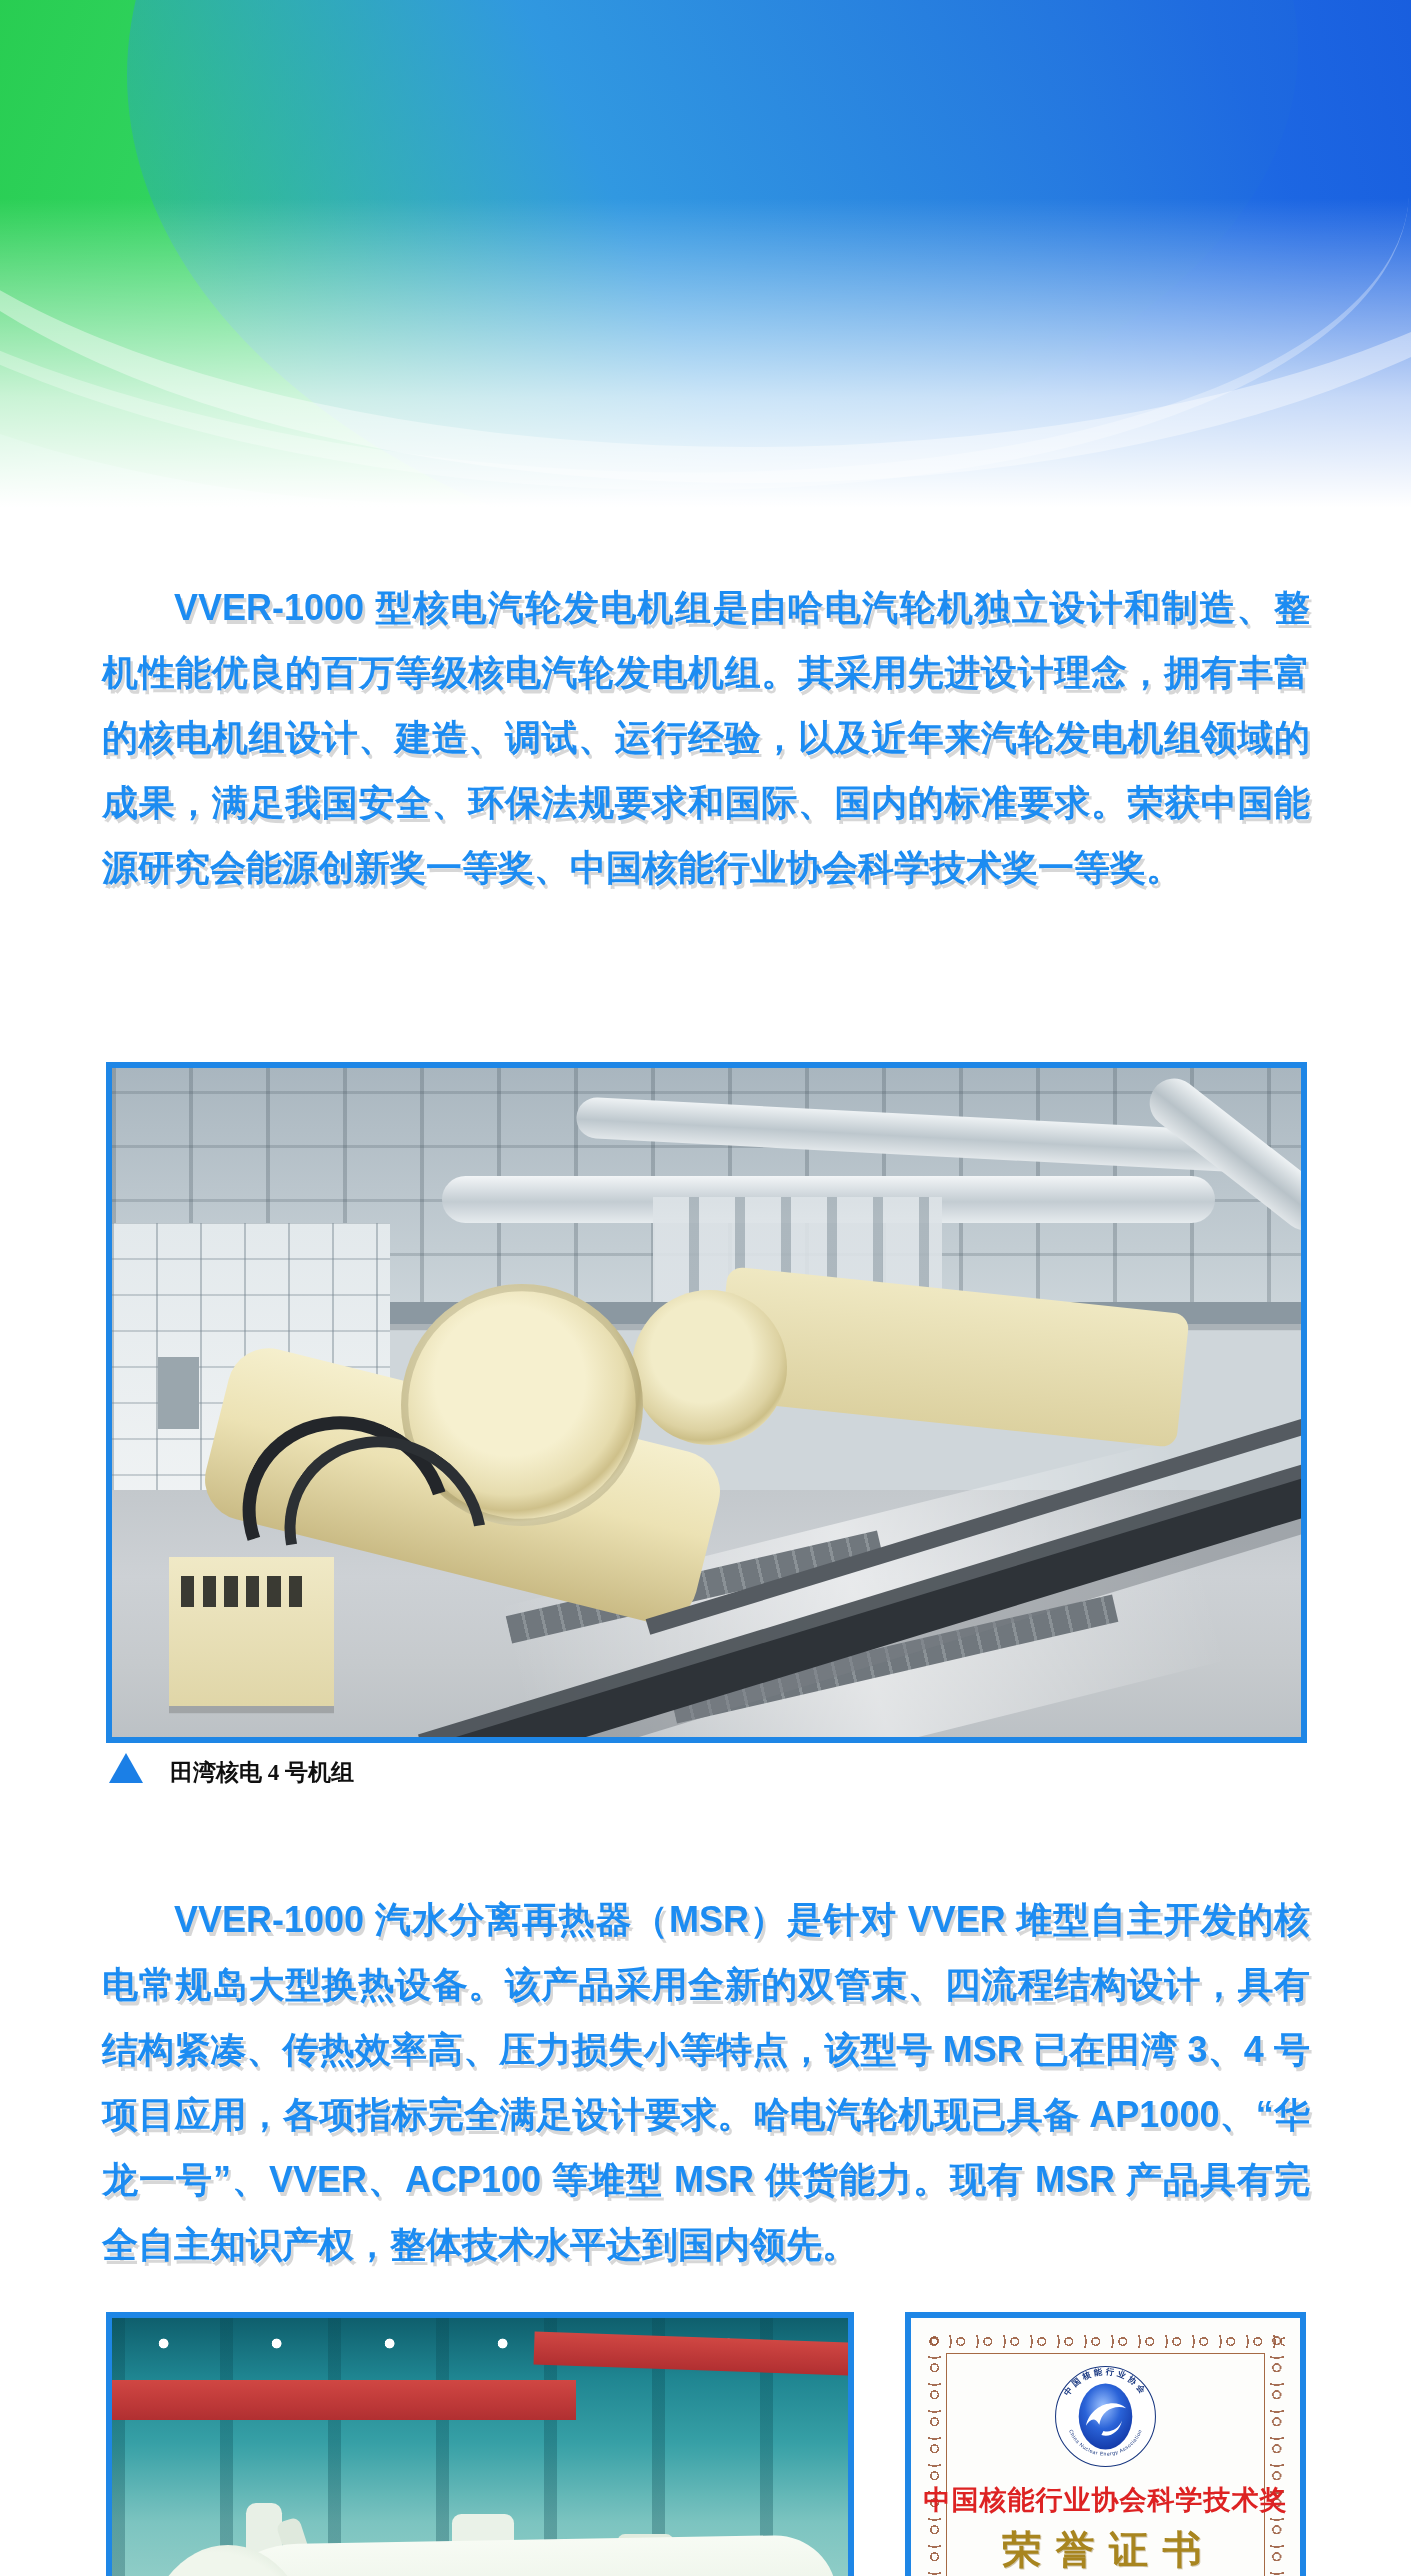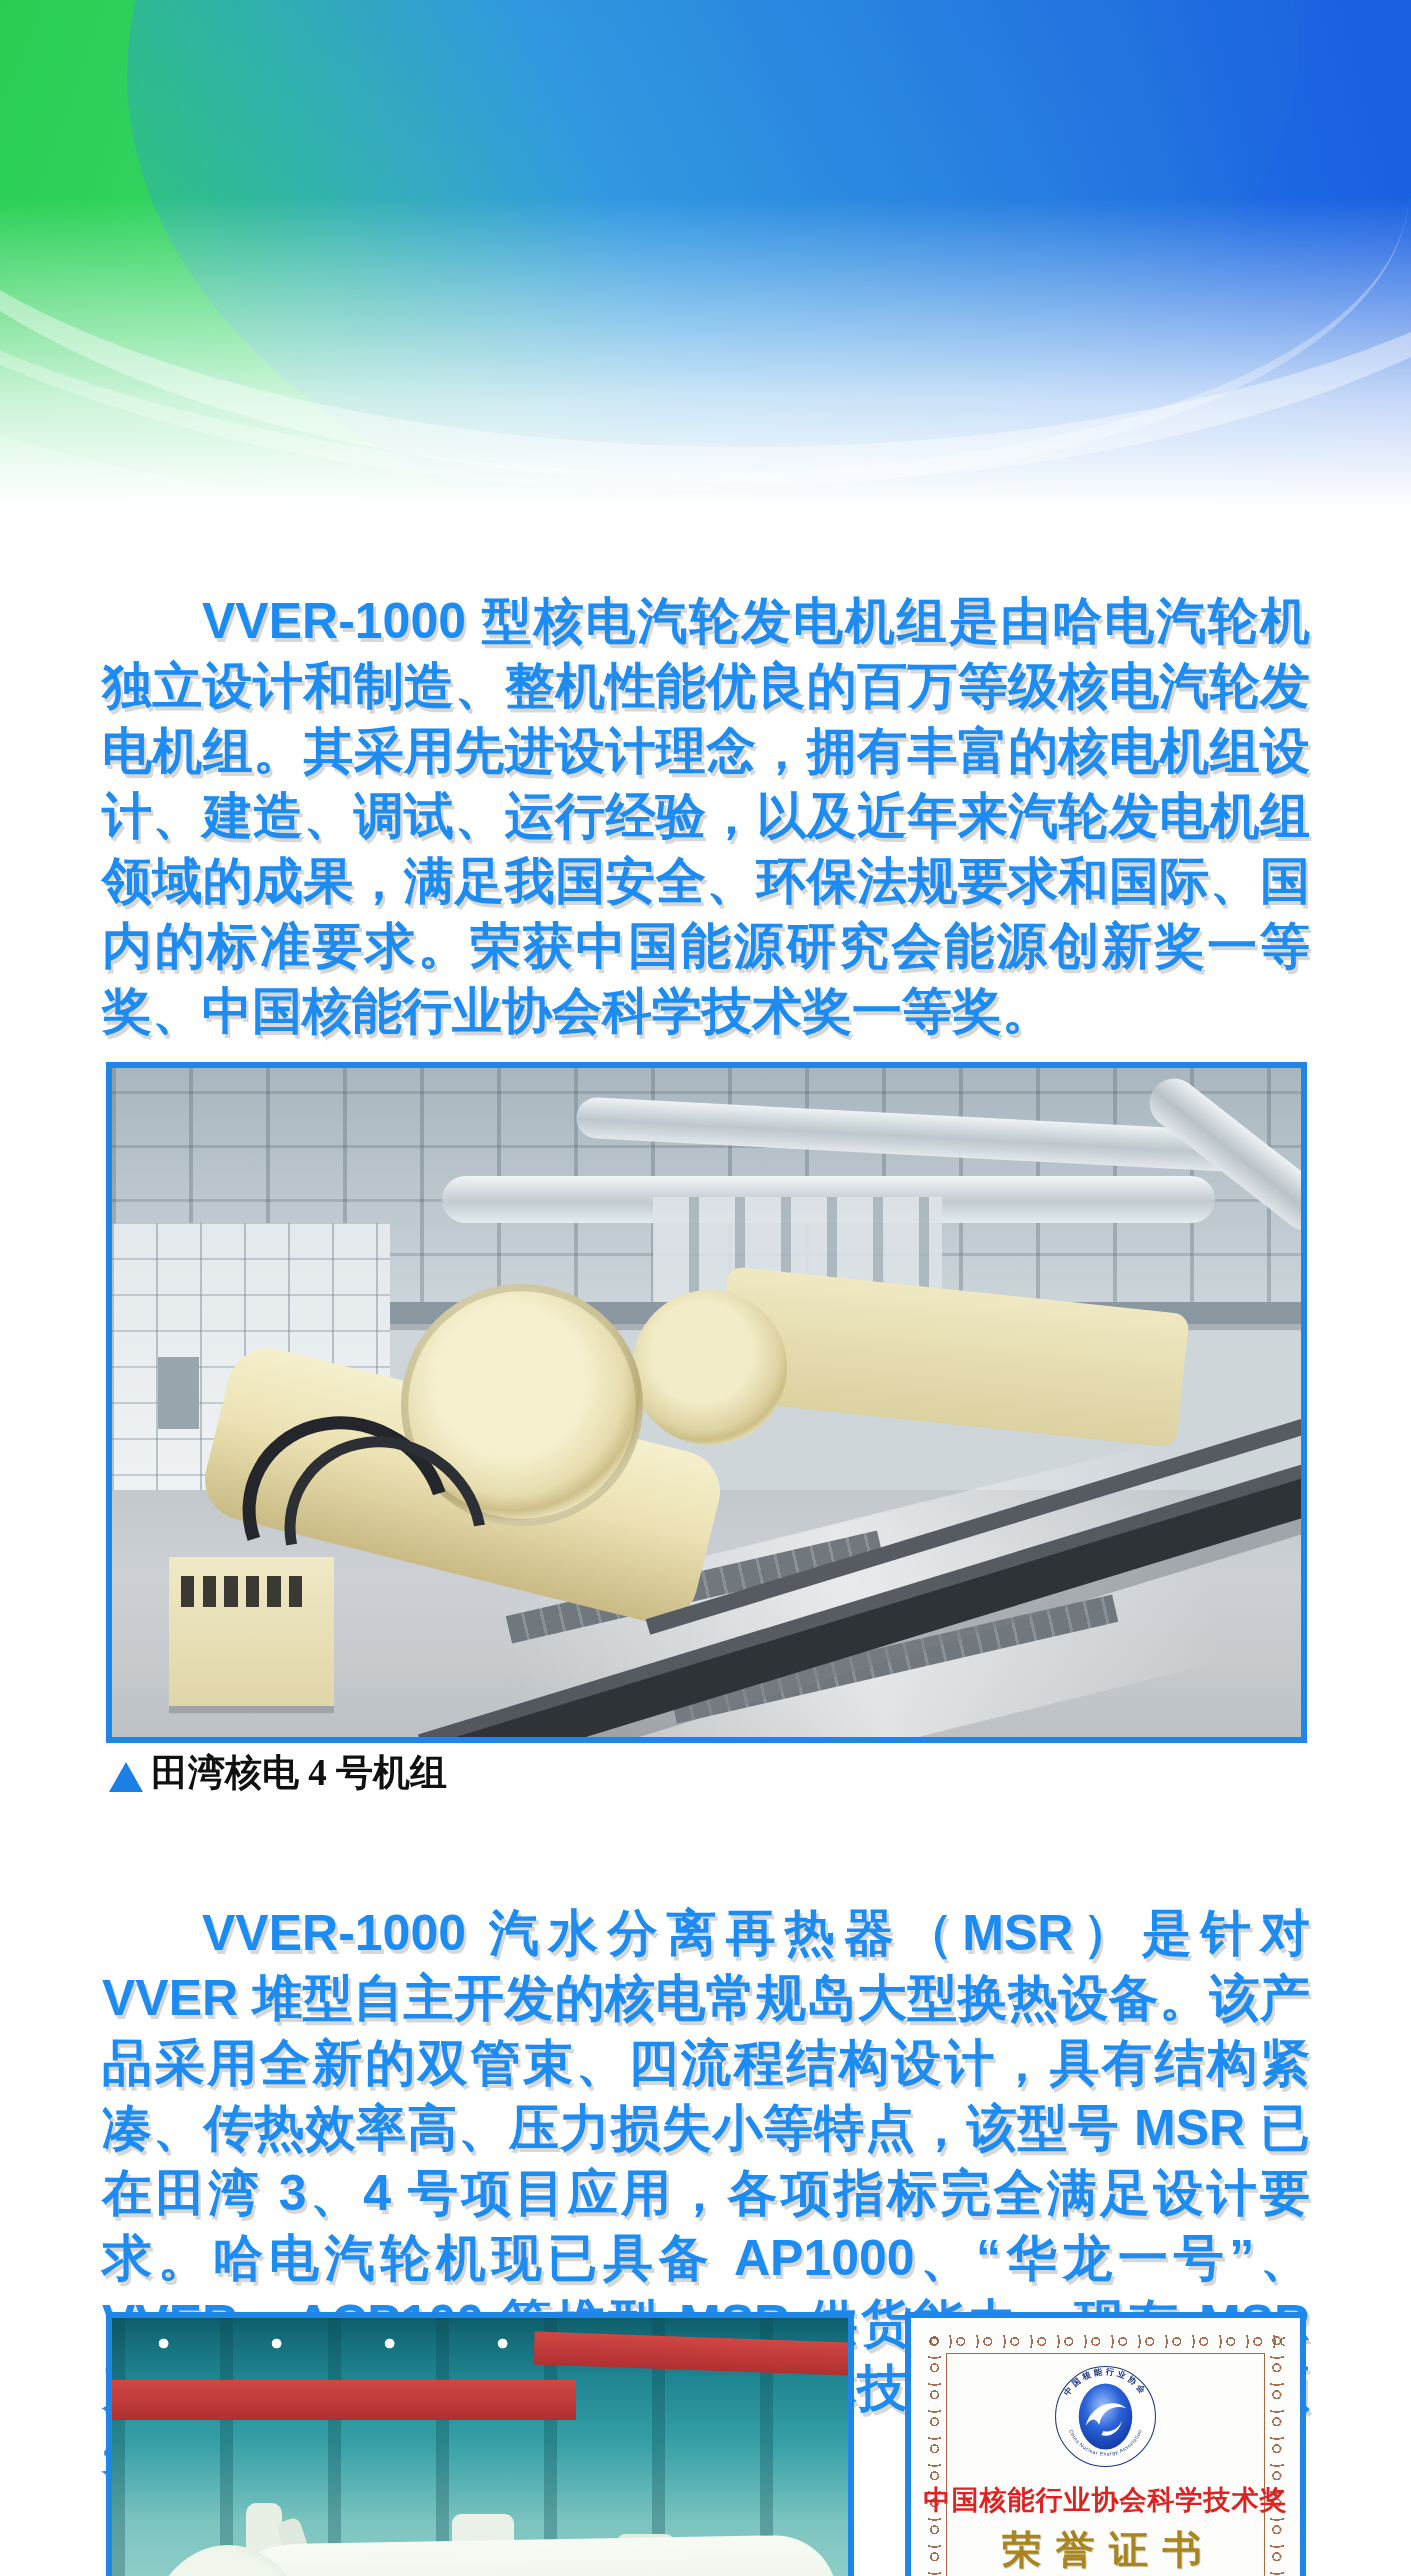--- a/index.html
+++ b/index.html
@@ -20,21 +20,21 @@
   .top-deco .fade{position:absolute;left:0;right:0;bottom:0;height:62%;
     background:linear-gradient(to bottom,rgba(255,255,255,0) 0%,rgba(255,255,255,.75) 62%,#ffffff 96%);}
 
   
   .title{position:absolute;left:0;right:0;top:187px;text-align:center;color:#1473DC;
     font-weight:bold;font-style:italic;letter-spacing:5.2px;}
   .title span{display:block;font-size:101px;line-height:116px;}
 
   
   .para{position:absolute;left:102px;width:1208px;color:#1C8CF2;font-weight:bold;
-    font-size:50px;line-height:65px;text-align:justify;text-indent:2em;
+    font-size:36px;line-height:65px;text-align:justify;text-indent:2em;
     text-shadow:2.6px 3.6px 0.5px rgba(150,150,150,0.38);}
   .para1{top:539px;}
   .para2{top:1851px;}
 
   
   .photo{position:absolute;border:6.2px solid #1E86E6;box-sizing:border-box;overflow:hidden;background:#cfd6da;margin:0;}
   .photo1{left:106px;top:1062px;width:1201px;height:681px;}
   .photo2{left:106px;top:2312px;width:748px;height:600px;}
   .photo3{left:905px;top:2312px;width:401px;height:600px;background:#fdfdfb;}
   .photo *{position:absolute;}
@@ -102,22 +102,22 @@
   .p2-vessel{left:77px;top:222px;width:649px;height:222px;border-radius:111px 62px 62px 111px;transform:rotate(-1deg);
     background:linear-gradient(180deg,#f7fbf4 0%,#eaf2e6 35%,#d4e2d0 70%,#bccfba 100%);}
   .p2-headcap{left:31px;top:227px;width:170px;height:216px;border-radius:50%;
     background:radial-gradient(circle at 42% 45%,#f0f6ec 0 58%,#dce8da 75%,#c6d6c4 100%);}
   .p2-nozzle1{left:134px;top:185px;width:36px;height:62px;border-radius:10.3px;background:#e8f0e6;}
   .p2-nozzle2{left:170px;top:201px;width:24px;height:46px;border-radius:8.2px;background:#dfe9dd;transform:rotate(-18deg);}
   .p2-nozzle3{left:340px;top:196px;width:62px;height:41px;border-radius:9.3px;background:#eaf2e8;}
   .p2-nozzle4{left:505px;top:216px;width:57px;height:31px;border-radius:8.2px;background:#e2ecdf;}
 
   
-  .caption{position:absolute;display:flex;align-items:flex-end;gap:8px;
-    font-family:"Liberation Serif",serif;font-weight:bold;color:#101010;font-size:37px;line-height:39px;}
+  .caption{position:absolute;display:flex;align-items:flex-start;gap:27px;
+    font-family:"Liberation Serif",serif;font-weight:bold;color:#101010;font-size:23px;line-height:39px;}
   .cap1{left:109px;top:1753px;}
   .tri{width:0;height:0;border-left:17px solid transparent;border-right:17px solid transparent;
     border-bottom:30px solid #1B7FE6;display:inline-block;}
 
   
   .cert-orn-h{position:absolute;left:15.5px;right:15.5px;height:13.4px;
     background:repeating-radial-gradient(circle at 6.7px 6.7px,transparent 0 3.1px,rgba(150,85,55,.85) 3.1px 4.6px,transparent 4.6px 13.4px);
     background-size:27px 13.4px;}
   .cert-orn-top{top:16.5px;}
   .cert-orn-v{position:absolute;top:15.5px;bottom:15.5px;width:13.4px;

